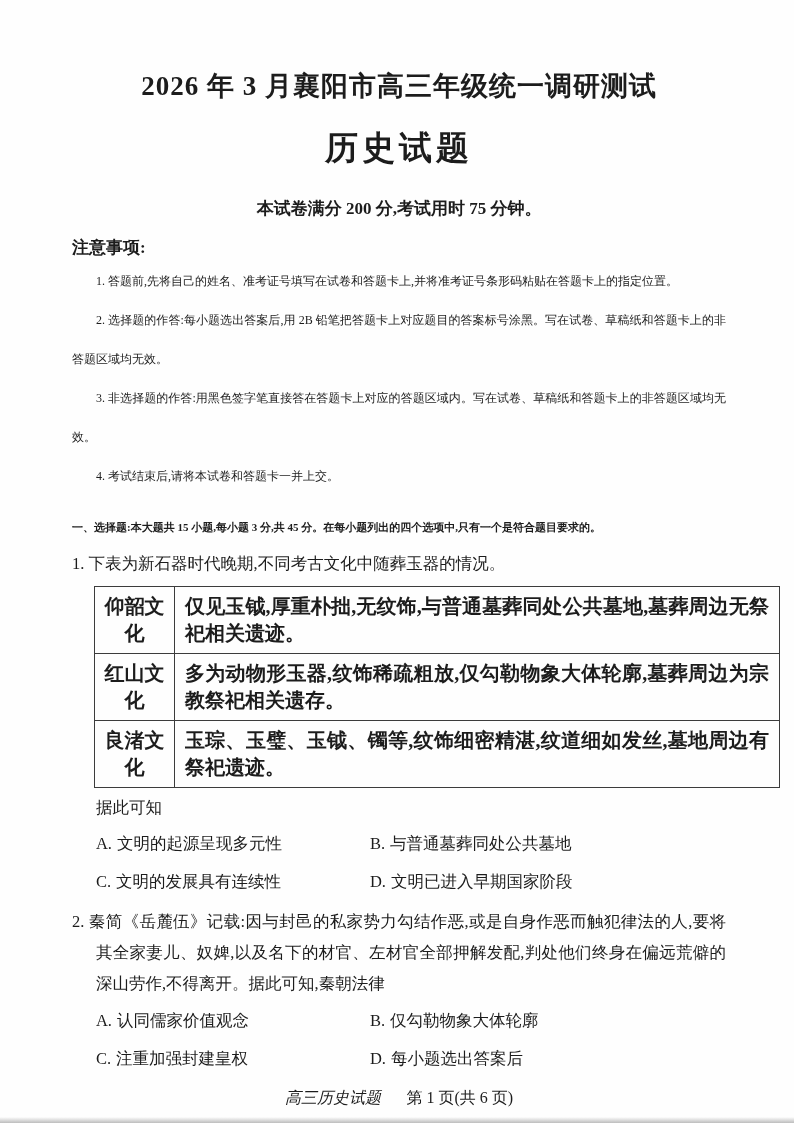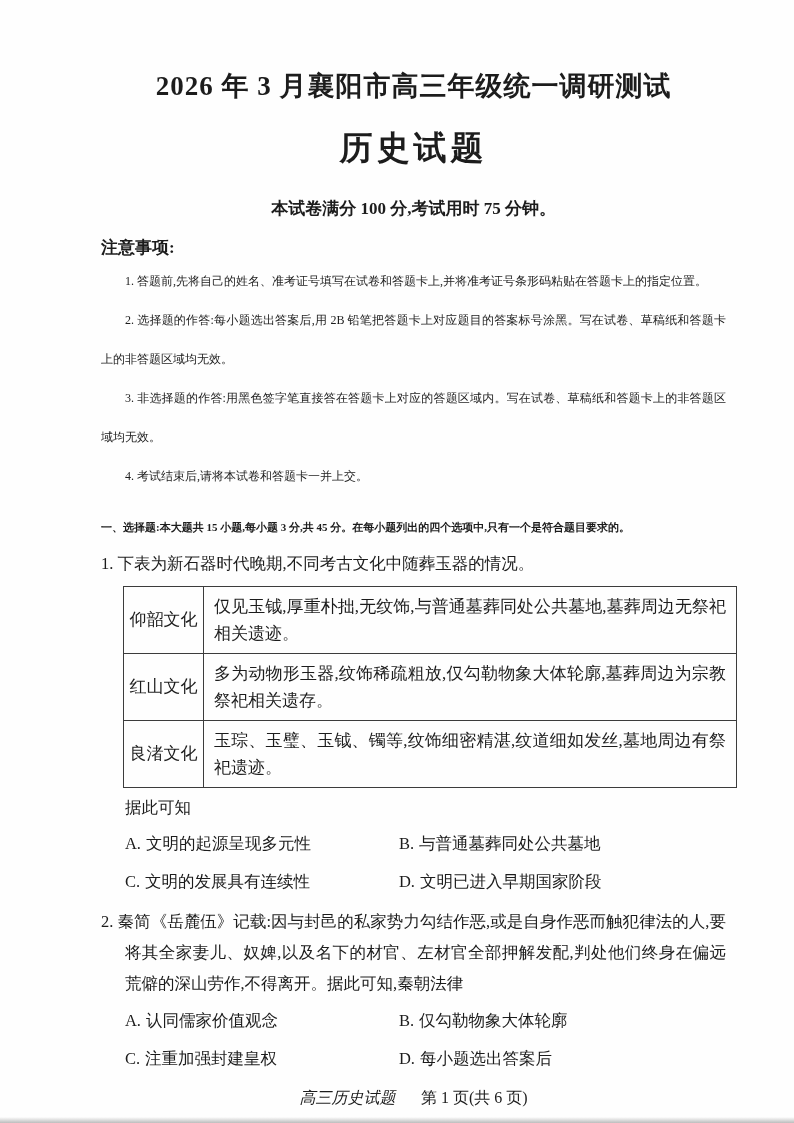--- a/index.html
+++ b/index.html
@@ -9,21 +9,20 @@
     width: 794px;
     height: 1123px;
     margin: 0 auto;
     background: #fefefe;
     color: #1c1c1c;
     font-family: "Liberation Serif", "DejaVu Serif", serif;
     overflow: hidden;
   }
   .content {
     padding: 70px 68px 0 72px;
-    margin-left: 29px;
   }
   .title {
     text-align: center;
     font-size: 27px;
     font-weight: bold;
     letter-spacing: 1px;
     line-height: 1.25;
   }
   .subject {
     text-align: center;
@@ -64,22 +63,23 @@
     line-height: 31px;
     padding-left: 1.45em;
     text-indent: -1.45em;
     text-align: justify;
     margin-top: 5px;
   }
   .q-number { margin-right: 0.25em; }
   .data-table {
     border-collapse: collapse;
     margin: 7px 0 5px 22px;
-    width: 614px;
-    font-size: 17px;
+    width: 686px;
+    font-size: 20px;
+    font-weight: bold;
   }
   .data-table td {
     border: 1.5px solid #3c3c3c;
     padding: 6px 10px;
     line-height: 27px;
     vertical-align: middle;
   }
   .data-table td.culture-cell {
     width: 80px;
     text-align: center;
@@ -120,21 +120,21 @@
   }
 </style>
 </head>
 <body>
 
 <div class="page">
   <div class="content">
 
     <div class="title">2026 年 3 月襄阳市高三年级统一调研测试</div>
     <div class="subject">历史试题</div>
-    <div class="exam-info">本试卷满分 100 分,考试用时 75 分钟。</div>
+    <div class="exam-info">本试卷满分 200 分,考试用时 75 分钟。</div>
 
     <div class="notices-heading">注意事项:</div>
     <div class="notice-item">1. 答题前,先将自己的姓名、准考证号填写在试卷和答题卡上,并将准考证号条形码粘贴在答题卡上的指定位置。</div>
     <div class="notice-item">2. 选择题的作答:每小题选出答案后,用 2B 铅笔把答题卡上对应题目的答案标号涂黑。写在试卷、草稿纸和答题卡上的非答题区域均无效。</div>
     <div class="notice-item">3. 非选择题的作答:用黑色签字笔直接答在答题卡上对应的答题区域内。写在试卷、草稿纸和答题卡上的非答题区域均无效。</div>
     <div class="notice-item">4. 考试结束后,请将本试卷和答题卡一并上交。</div>
 
     <div class="section-heading">一、选择题:本大题共 15 小题,每小题 3 分,共 45 分。在每小题列出的四个选项中,只有一个是符合题目要求的。</div>
 
     <div class="question-stem">

